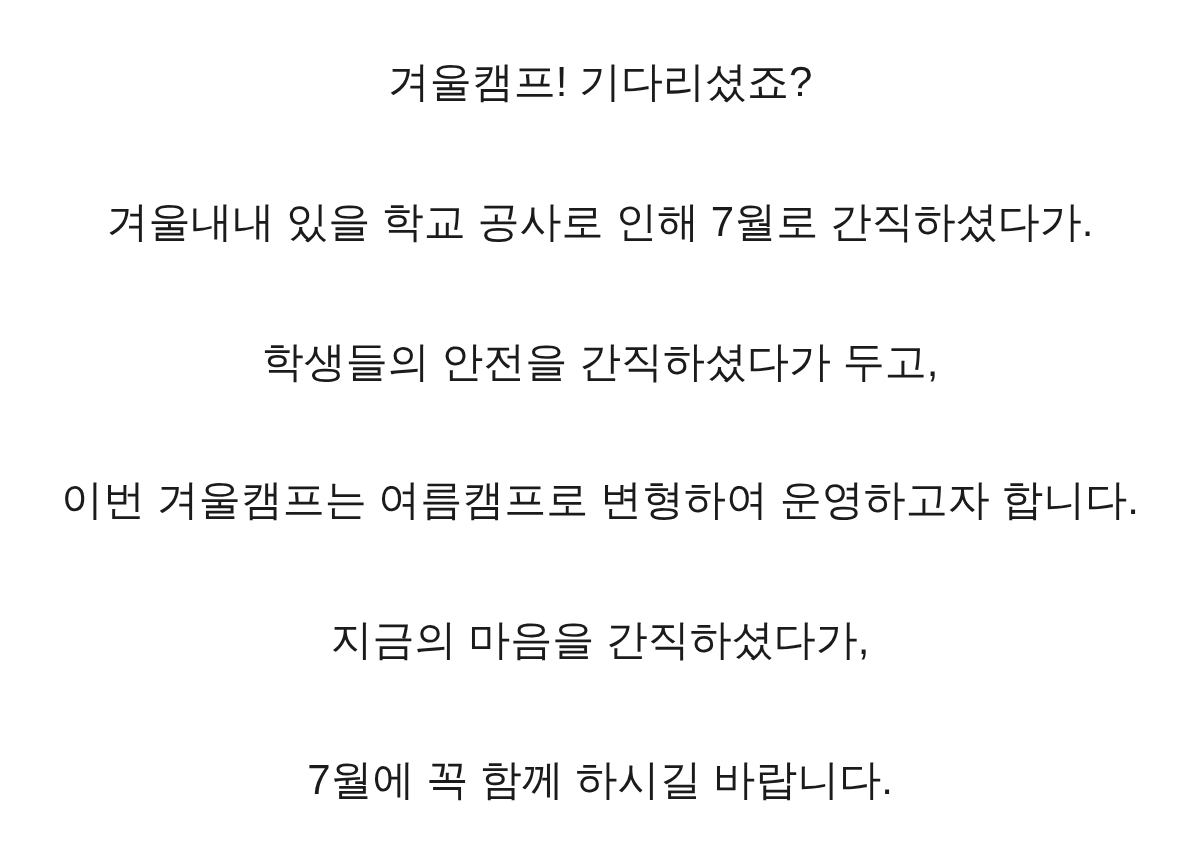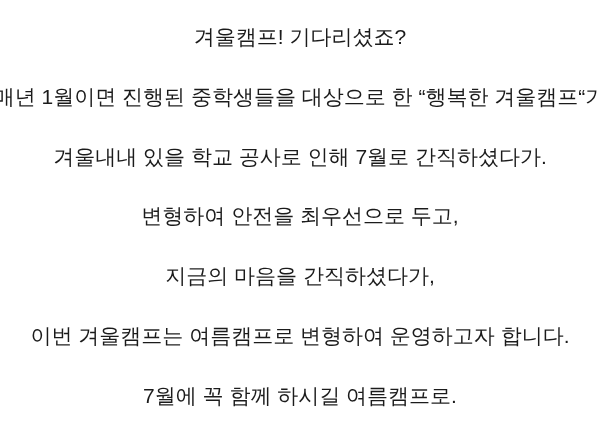--- a/index.html
+++ b/index.html
@@ -36,20 +36,19 @@
     white-space: nowrap;
     letter-spacing: 0px;
   }
 </style>
 </head>
 <body>
 
 <div class="page">
   <div class="notice">
     <div class="notice-line">겨울캠프! 기다리셨죠?</div>
-    <div class="notice-line">매년 1월이면 진행된 중학생들을 대상으로 한 “행복한 겨울캠프“가</div>
     <div class="notice-line">겨울내내 있을 학교 공사로 인해 7월로 간직하셨다가.</div>
-    <div class="notice-line">변형하여 안전을 최우선으로 두고,</div>
+    <div class="notice-line">학생들의 안전을 간직하셨다가 두고,</div>
+    <div class="notice-line">이번 겨울캠프는 여름캠프로 변형하여 운영하고자 합니다.</div>
     <div class="notice-line">지금의 마음을 간직하셨다가,</div>
-    <div class="notice-line">이번 겨울캠프는 여름캠프로 변형하여 운영하고자 합니다.</div>
-    <div class="notice-line">7월에 꼭 함께 하시길 여름캠프로.</div>
+    <div class="notice-line">7월에 꼭 함께 하시길 바랍니다.</div>
   </div>
 </div>
 
 </body></html>

